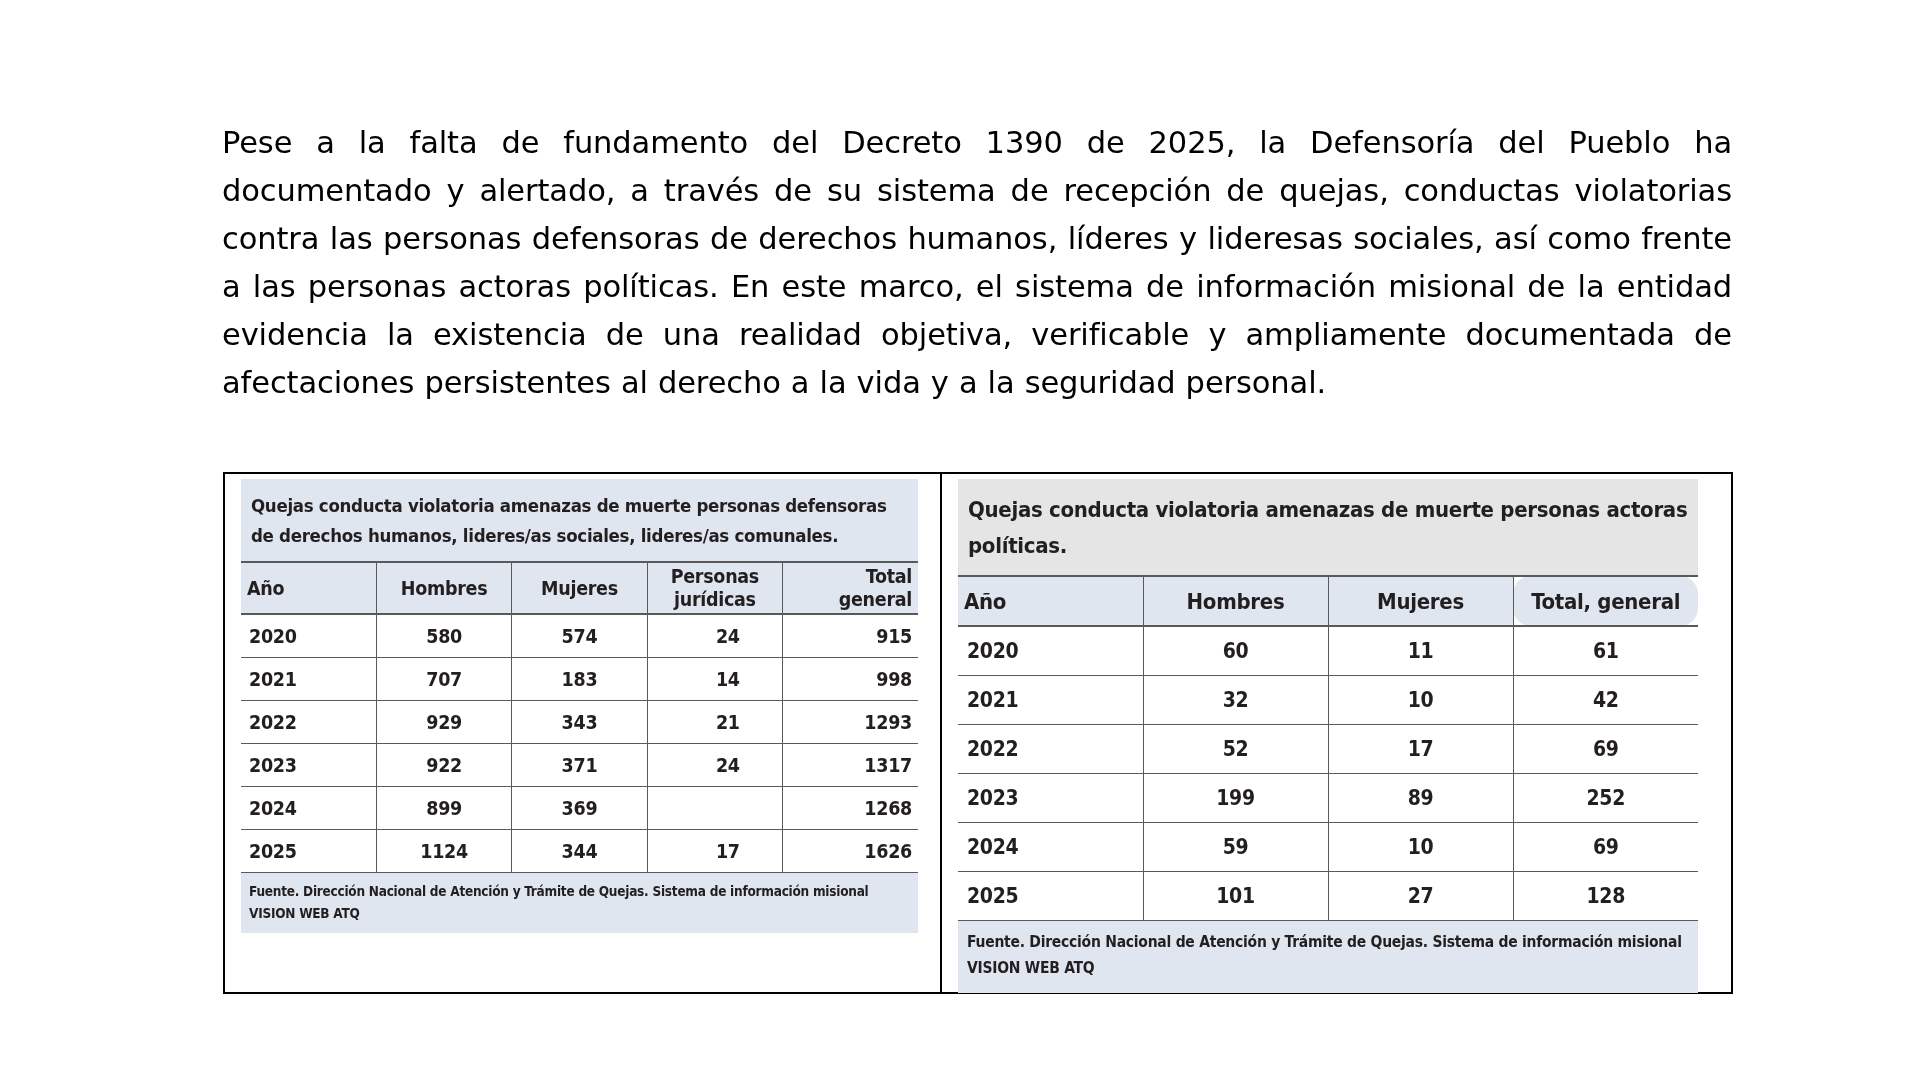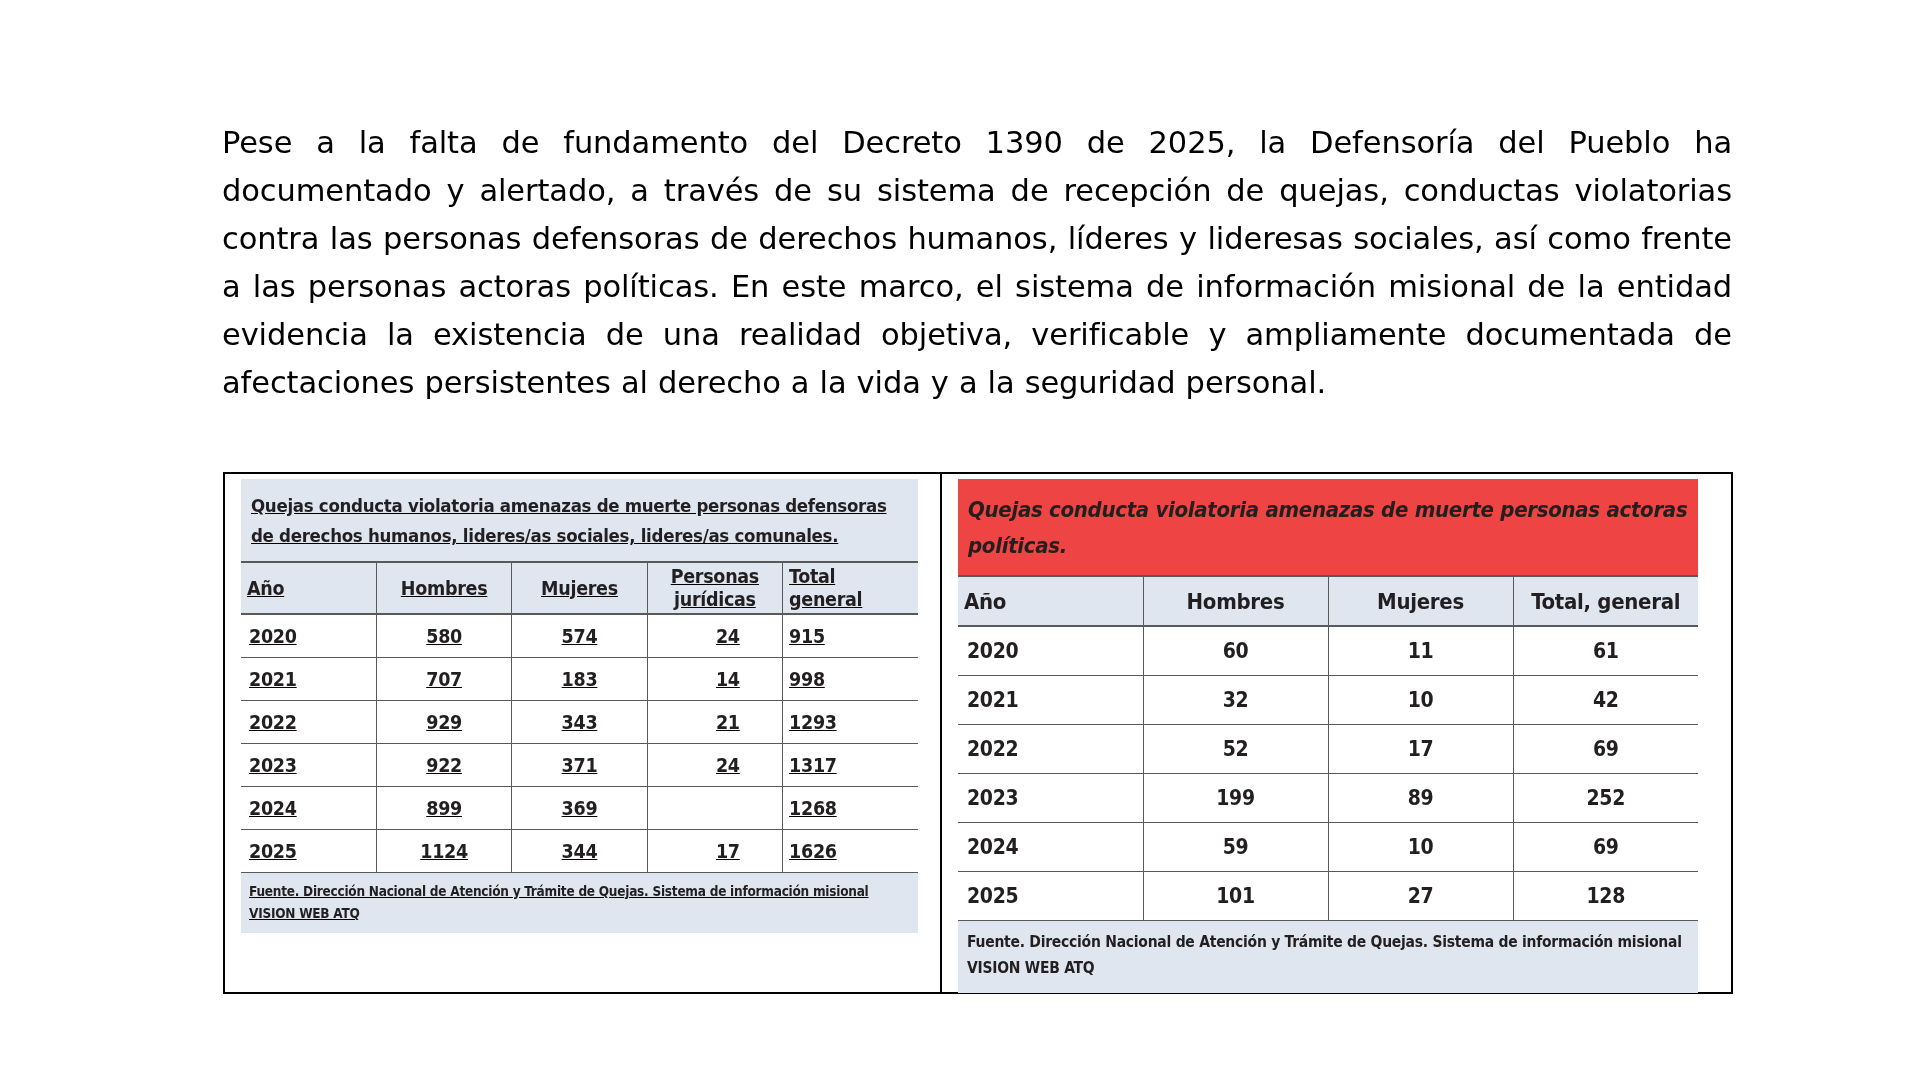--- a/index.html
+++ b/index.html
@@ -74,21 +74,20 @@
     color: #231f20;
     vertical-align: middle;
   }
 
   
   .t1-wrap {
     position: absolute;
     left: 16px;
     top: 5px;
     width: 677px;
-    text-decoration: underline;
   }
   .t1 { width: 677px; }
   .t1 .caption-cell {
     background: #dfe6f0;
     font-family: "DejaVu Sans Condensed", "DejaVu Sans", sans-serif;
     font-size: 18.5px;
     line-height: 30px;
     padding: 12px 10px 10px 10px;
     text-align: left;
     letter-spacing: -0.3px;
@@ -115,21 +114,21 @@
     border-bottom: 1.6px solid #58595b;
     height: 38px;
     padding: 2px 6px;
     background: #ffffff;
   }
   .t1 .vline { border-right: 1.2px solid #58595b; }
   .t1 .c-year  { width: 106px; text-align: left;   padding-left: 8px; }
   .t1 .c-h     { width: 88px;  text-align: center; }
   .t1 .c-m     { width: 80px;  text-align: center; }
   .t1 .c-pj    { width: 142px; text-align: center; padding-left: 32px; }
-  .t1 .c-tot   { width: 261px; text-align: left; }
+  .t1 .c-tot   { width: 261px; text-align: right; }
   .t1 .src-cell {
     background: #dfe6f0;
     font-family: "DejaVu Sans Condensed", "DejaVu Sans", sans-serif;
     font-size: 13.5px;
     line-height: 22px;
     font-weight: bold;
     letter-spacing: -0.25px;
     padding: 7px 8px 9px 8px;
     text-align: left;
     border-bottom: none;
@@ -138,29 +137,28 @@
 
   
   .t2-wrap {
     position: absolute;
     left: 16px;
     top: 5px;
     width: 740px;
   }
   .t2 { width: 740px; }
   .t2 .caption-cell {
-    background: #ef4444;
+    background: #e5e5e5;
     font-family: "DejaVu Sans Condensed", "DejaVu Sans", sans-serif;
     font-size: 22px;
     line-height: 36px;
     padding: 13px 10px 11px 10px;
     text-align: left;
     letter-spacing: -0.3px;
     font-weight: bold;
-    font-style: italic;
   }
   .t2 thead .hdr td {
     background: #dfe6f0;
     font-family: "DejaVu Sans Condensed", "DejaVu Sans", sans-serif;
     font-size: 22px;
     font-weight: bold;
     letter-spacing: -0.3px;
     border-top: 2.2px solid #58595b;
     border-bottom: 2.2px solid #58595b;
     height: 44px;
@@ -173,21 +171,21 @@
     letter-spacing: -0.3px;
     border-bottom: 1.8px solid #58595b;
     height: 44px;
     padding: 2px 6px;
     background: #ffffff;
   }
   .t2 .vline { border-right: 1.4px solid #58595b; }
   .t2 .c-year { width: 226px; text-align: left; padding-left: 9px; }
   .t2 .c-h    { width: 166px; text-align: center; }
   .t2 .c-m    { width: 160px; text-align: center; }
-  .t2 .c-tot  { width: 188px; text-align: center; }
+  .t2 .c-tot  { width: 188px; text-align: center; border-radius: 18px; }
   .t2 .src-cell {
     background: #dfe6f0;
     font-family: "DejaVu Sans Condensed", "DejaVu Sans", sans-serif;
     font-size: 15.5px;
     line-height: 26px;
     font-weight: bold;
     letter-spacing: -0.25px;
     padding: 8px 9px 12px 9px;
     text-align: left;
     border-bottom: none;

